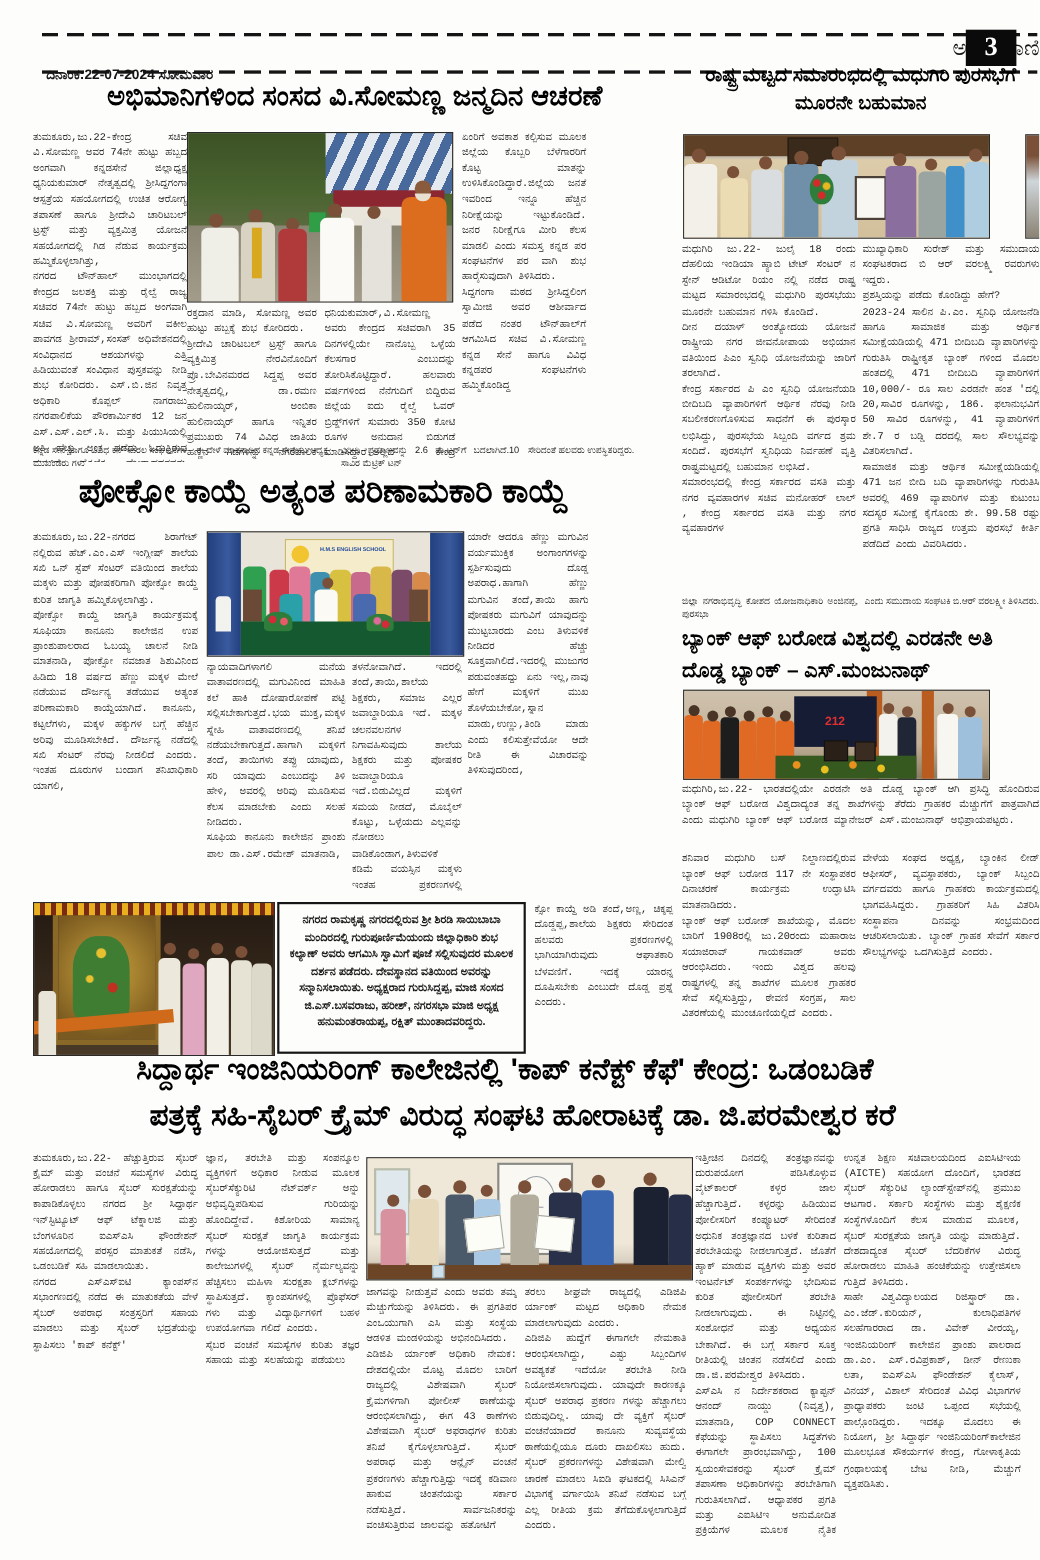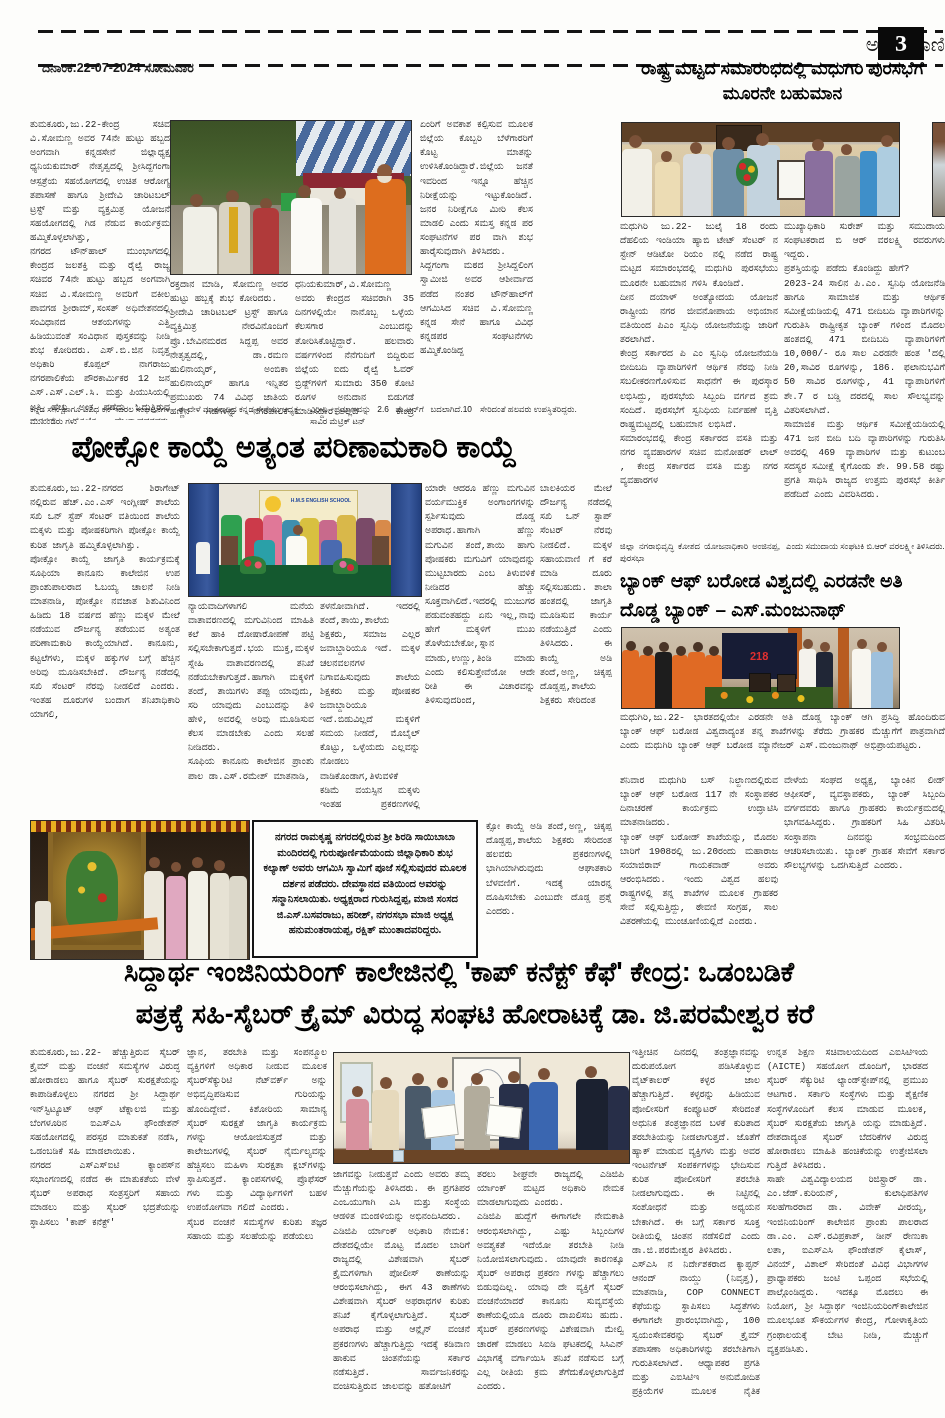--- a/index.html
+++ b/index.html
@@ -27,20 +27,21 @@
 <body>
 
 <div id="page">
 
   <div class="dash" style="left:38px;top:30px;width:905px;"></div>
   <div style="position:absolute;left:42px;top:37px;font-size:12.5px;font-weight:bold;margin-top:24px;">ದಿನಾಂಕ:22-07-2024 ಸೋಮವಾರ</div>
   <div class="masthead" style="top:33px;font-size:20px;">ಅಮೃತವಾಣಿ</div>
   <div class="pgbox" style="left:878px;top:27px;width:46px;height:33px;font-size:24px;">3</div>
   <div class="dash" style="left:38px;top:64px;width:905px;"></div>
 
+  <div class="hl" style="left:30px;top:72px;width:585px;font-size:25px;text-align:center;">ಅಭಿಮಾನಿಗಳಿಂದ ಸಂಸದ ವಿ.ಸೋಮಣ್ಣ ಜನ್ಮದಿನ ಆಚರಣೆ</div>
   <div class="col" style="left:30px;top:118px;width:140px;height:302px;">ತುಮಕೂರು,ಜು.22-ಕೇಂದ್ರ ಸಚಿವ ವಿ.ಸೋಮಣ್ಣ ಅವರ 74ನೇ ಹುಟ್ಟು ಹಬ್ಬದ ಅಂಗವಾಗಿ ಕನ್ನಡಸೇನೆ ಜಿಲ್ಲಾಧ್ಯಕ್ಷ ಧ್ಯನಿಯಕುಮಾರ್ ನೇತೃತ್ವದಲ್ಲಿ ಶ್ರೀಸಿದ್ದಗಂಗಾ ಆಸ್ಪತ್ರೆಯ ಸಹಯೋಗದಲ್ಲಿ ಉಚಿತ ಆರೋಗ್ಯ ತಪಾಸಣೆ ಹಾಗೂ ಶ್ರೀದೇವಿ ಚಾರಿಟಬಲ್ ಟ್ರಸ್ಟ್ ಮತ್ತು ವ್ಯಕ್ತಮಿತ್ರ ಯೋಜನೆ ಸಹಯೋಗದಲ್ಲಿ ಗಿಡ ನೆಡುವ ಕಾರ್ಯಕ್ರಮ ಹಮ್ಮಿಕೊಳ್ಳಲಾಗಿತ್ತು,
 ನಗರದ ಟೌನ್‌ಹಾಲ್ ಮುಂಭಾಗದಲ್ಲಿ ಕೇಂದ್ರದ ಜಲಶಕ್ತಿ ಮತ್ತು ರೈಲ್ವೆ ರಾಜ್ಯ ಸಚಿವರ 74ನೇ ಹುಟ್ಟು ಹಬ್ಬದ ಅಂಗವಾಗಿ ಸಚಿವ ವಿ.ಸೋಮಣ್ಣ ಅವರಿಗೆ ವಕೀಲ ಪಾವಗಡ ಶ್ರೀರಾಮ್,ಸಂಸತ್ ಅಧಿವೇಶನದಲ್ಲಿ ಸಂವಿಧಾನದ ಆಶಯಗಳನ್ನು ಎತ್ತಿ ಹಿಡಿಯುವಂತೆ ಸಂವಿಧಾನ ಪುಸ್ತಕವನ್ನು ನೀಡಿ ಶುಭ ಕೋರಿದರು. ಎಸ್.ಬಿ.ಜಿನ ನಿವೃತ್ತ ಅಧಿಕಾರಿ ಕೊಪ್ಪಲ್ ನಾಗರಾಜು ನಗರಪಾಲಿಕೆಯ ಪೌರಕಾರ್ಮಿಕರ 12 ಜನ ಎಸ್.ಎಸ್.ಎಲ್.ಸಿ. ಮತ್ತು ಪಿಯುಸಿಯಲ್ಲಿ ಅತಿ ಹೆಚ್ಚು ಅಂಕ ಪಡೆದು ಓದುತ್ತಿರುವ ಮಕ್ಕಳಿಗೆ ಶೈಕ್ಷಣಿಕ ಪ್ರೋತ್ಸಾಹಧನವನ್ನು ವಿತರಿಸಿದರು.</div>
 
   <div class="ph" style="left:170px;top:120px;width:240px;height:153px;">
     <div class="s" style="left:0;top:0;width:100%;height:58%;background:linear-gradient(180deg,#3c5226,#49642f 60%,#5d6b40);"></div>
     <div class="s" style="left:52%;top:0;width:48%;height:36%;background:repeating-linear-gradient(115deg,#e3e9ee 0 9px,#48699c 9px 18px);"></div>
     <div class="s" style="left:55%;top:34%;width:42%;height:11%;background:#8c2732;border-radius:0 0 8px 8px;"></div>
     <div class="s" style="left:58%;top:44%;width:34%;height:22%;background:#e9e5da;"></div>
     <div class="s" style="left:0;top:55%;width:100%;height:45%;background:linear-gradient(180deg,#8b8574,#a39c8a);"></div>
     <div class="head" style="left:8%;top:48%;width:13px;height:13px;"></div>
@@ -139,21 +140,20 @@
     <div class="s" style="left:22%;top:64%;width:11%;height:16%;background:radial-gradient(circle at 30% 40%,#d42a3a 3px,transparent 4px),radial-gradient(circle at 70% 50%,#e85a6a 3px,transparent 4px),#2f7d3a;border-radius:50% 50% 20% 20%;"></div>
     <div class="s" style="left:62%;top:66%;width:11%;height:14%;background:radial-gradient(circle at 40% 40%,#e06a9a 3px,transparent 4px),radial-gradient(circle at 70% 60%,#d42a3a 3px,transparent 4px),#2f7d3a;border-radius:50% 50% 20% 20%;"></div>
     <div class="s" style="left:14%;top:46%;width:7%;height:26%;background:#6a4a36;"></div>
     <div class="s" style="left:79%;top:46%;width:7%;height:26%;background:#6a4a36;"></div>
   </div>
 
   <div class="col" style="left:188px;top:600px;width:126px;height:214px;">ನ್ಯಾಯವಾದಿಗಳಾಗಲಿ ಮನೆಯ ವಾತಾವರಣದಲ್ಲಿ ಮಗುವಿನಿಂದ ಮಾಹಿತಿ ಕಲೆ ಹಾಕಿ ದೋಷಾರೋಪಣೆ ಪಟ್ಟಿ ಸಲ್ಲಿಸಬೇಕಾಗುತ್ತದೆ.ಭಯ ಮುಕ್ತ,ಮಕ್ಕಳ ಸ್ನೇಹಿ ವಾತಾವರಣದಲ್ಲಿ ತನಿಖೆ ನಡೆಯಬೇಕಾಗುತ್ತದೆ.ಹಾಗಾಗಿ ಮಕ್ಕಳಿಗೆ ತಂದೆ, ತಾಯಿಗಳು ತಪ್ಪು ಯಾವುದು, ಸರಿ ಯಾವುದು ಎಂಬುದನ್ನು ತಿಳಿ ಹೇಳಿ, ಅವರಲ್ಲಿ ಅರಿವು ಮೂಡಿಸುವ ಕೆಲಸ ಮಾಡಬೇಕು ಎಂದು ಸಲಹೆ ನೀಡಿದರು.
 ಸೂಫಿಯ ಕಾನೂನು ಕಾಲೇಜಿನ ಪ್ರಾಂಶು ಪಾಲ ಡಾ.ಎಸ್.ರಮೇಶ್ ಮಾತನಾಡಿ,</div>
   <div class="col" style="left:320px;top:600px;width:100px;height:214px;">ತಳನೋವಾಗಿದೆ. ಇದರಲ್ಲಿ ತಂದೆ,ತಾಯಿ,ಶಾಲೆಯ ಶಿಕ್ಷಕರು, ಸಮಾಜ ಎಲ್ಲರ ಜವಾಬ್ದಾರಿಯೂ ಇದೆ. ಮಕ್ಕಳ ಚಲನವಲನಗಳ ನಿಗಾವಹಿಸುವುದು ಶಾಲೆಯ ಶಿಕ್ಷಕರು ಮತ್ತು ಪೋಷಕರ ಜವಾಬ್ದಾರಿಯೂ ಇದೆ.ಬಿಡುವಿಲ್ಲದೆ ಮಕ್ಕಳಿಗೆ ಸಮಯ ನೀಡದೆ, ಮೊಬೈಲ್ ಕೊಟ್ಟು, ಒಳ್ಳೆಯದು ಎಲ್ಲವನ್ನು ನೋಡಲು ವಾಡಿಕೊಂಡಾಗ,ತಿಳುವಳಿಕೆ ಕಡಿಮೆ ವಯಸ್ಸಿನ ಮಕ್ಕಳು ಇಂತಹ ಪ್ರಕರಣಗಳಲ್ಲಿ ಸಿಲುಕುತ್ತಿದ್ದಾರೆ.</div>
   <div class="col" style="left:425px;top:482px;width:110px;height:332px;">ಯಾರೇ ಆದರೂ ಹೆಣ್ಣು ಮಗುವಿನ ವರ್ಯಮುಕ್ತಿಕ ಅಂಗಾಂಗಗಳನ್ನು ಸ್ಪರ್ಶಿಸುವುದು ದೊಡ್ಡ ಅಪರಾಧ.ಹಾಗಾಗಿ ಹೆಣ್ಣು ಮಗುವಿನ ತಂದೆ,ತಾಯಿ ಹಾಗು ಪೋಷಕರು ಮಗುವಿಗೆ ಯಾವುದನ್ನು ಮುಟ್ಟಬಾರದು ಎಂಬ ತಿಳುವಳಿಕೆ ನೀಡಿದರ ಹೆಚ್ಚು ಸೂಕ್ತವಾಗಿಲಿದೆ.ಇದರಲ್ಲಿ ಮುಜುಗರ ಪಡುವಂತಹದ್ದು ಏನು ಇಲ್ಲ,ನಾವು ಹೇಗೆ ಮಕ್ಕಳಿಗೆ ಮುಖ ತೊಳೆಯಬೇಕೋ,ಸ್ನಾನ ಮಾಡು,ಉಣ್ಣು,ತಿಂಡಿ ಮಾಡು ಎಂದು ಕಲಿಸುತ್ತೇವೆಯೋ ಆದೇ ರೀತಿ ಈ ವಿಚಾರವನ್ನು ತಿಳಿಸುವುದರಿಂದ,</div>
-  <div class="col" style="left:540px;top:482px;width:72px;height:332px;">ಬಾಲಕಿಯರ ಮೇಲೆ ದೌರ್ಜನ್ಯ ನಡೆದಲ್ಲಿ ಸಖಿ ಒನ್ ಸ್ಟಾಪ್ ಸೆಂಟರ್ ನೆರವು ನೀಡಲಿದೆ. ಮಕ್ಕಳ ಸಹಾಯವಾಣಿ ಗೆ ಕರೆ ಮಾಡಿ ದೂರು ಸಲ್ಲಿಸಬಹುದು. ಶಾಲಾ ಹಂತದಲ್ಲಿ ಜಾಗೃತಿ ಮೂಡಿಸುವ ಕಾರ್ಯ ನಡೆಯುತ್ತಿದೆ ಎಂದು ತಿಳಿಸಿದರು. ಈ ಕಾಯ್ದೆ ಅಡಿ ತಂದೆ,ಅಣ್ಣ, ಚಿಕ್ಕಪ್ಪ ದೊಡ್ಡಪ್ಪ,ಶಾಲೆಯ ಶಿಕ್ಷಕರು ಸೇರಿದಂತ</div>
 
   <div class="ph" style="left:30px;top:820px;width:218px;height:138px;">
     <div class="s" style="left:0;top:0;width:100%;height:100%;background:linear-gradient(180deg,#241a12,#3a2c1e 70%,#4a3a28);"></div>
     <div class="s" style="left:8%;top:4%;width:40%;height:82%;border:5px solid #8a6828;background:radial-gradient(circle at 50% 45%,#caa23c 0%,#7a5a20 80%);"></div>
     <div class="s" style="left:16%;top:22%;width:24%;height:56%;background:radial-gradient(circle at 50% 20%,#e8c030 4px,transparent 5px),radial-gradient(circle at 30% 50%,#e8c030 3px,transparent 4px),radial-gradient(circle at 70% 60%,#c03020 4px,transparent 5px),#3f7d33;border-radius:40% 40% 20% 20%;"></div>
     <div class="s" style="left:0;top:0;width:100%;height:8%;background:repeating-linear-gradient(90deg,#e8b020 0 5px,#7a2a10 5px 10px);"></div>
     <div class="s" style="left:52%;top:36%;width:9%;height:64%;background:#ece8dc;border-radius:5px 5px 0 0;"></div>
     <div class="head" style="left:54%;top:26%;width:11px;height:11px;"></div>
     <div class="s" style="left:62%;top:40%;width:9%;height:60%;background:#e0a8c0;border-radius:5px 5px 0 0;"></div>
     <div class="head" style="left:64%;top:30%;width:10px;height:10px;"></div>
@@ -170,21 +170,21 @@
   <div class="col" style="left:486px;top:820px;width:126px;height:138px;">ಕ್ಸೋ ಕಾಯ್ದೆ ಅಡಿ ತಂದೆ,ಅಣ್ಣ, ಚಿಕ್ಕಪ್ಪ ದೊಡ್ಡಪ್ಪ,ಶಾಲೆಯ ಶಿಕ್ಷಕರು ಸೇರಿದಂತ ಹಲವರು ಪ್ರಕರಣಗಳಲ್ಲಿ ಭಾಗಿಯಾಗಿರುವುದು ಆಘಾತಕಾರಿ ಬೆಳವಣಿಗೆ. ಇದಕ್ಕೆ ಯಾರನ್ನ ದೂಷಿಸಬೇಕು ಎಂಬುದೇ ದೊಡ್ಡ ಪ್ರಶ್ನೆ ಎಂದರು.</div>
 
   <div class="frag" style="left:620px;top:540px;width:160px;height:24px;">ಜಿಲ್ಲಾ ನಗರಾಭಿವೃದ್ಧಿ ಕೋಶದ ಯೋಜನಾಧಿಕಾರಿ ಅಂಜಿನಪ್ಪ, ಪುರಸಭಾ</div>
   <div class="frag" style="left:786px;top:540px;width:159px;height:24px;">ಎಂದು ಸಮುದಾಯ ಸಂಘಟಕಿ ಬಿ.ಆರ್ ವರಲಕ್ಷ್ಮೀ ತಿಳಿಸಿದರು.</div>
   <div class="hl" style="left:620px;top:567px;width:325px;font-size:19px;line-height:1.5;">ಬ್ಯಾಂಕ್ ಆಫ್ ಬರೋಡ ವಿಶ್ವದಲ್ಲಿ ಎರಡನೇ ಅತಿ ದೊಡ್ಡ ಬ್ಯಾಂಕ್ – ಎಸ್.ಮಂಜುನಾಥ್</div>
 
   <div class="ph" style="left:621px;top:627px;width:277px;height:80px;">
     <div class="s" style="left:0;top:0;width:100%;height:100%;background:linear-gradient(180deg,#cfc2ae,#c2b098 60%,#8a7a62);"></div>
     <div class="s" style="left:60%;top:0;width:5%;height:100%;background:#b85c20;"></div>
     <div class="s" style="left:78%;top:0;width:4%;height:100%;background:#b85c20;"></div>
-    <div class="s" style="left:36%;top:6%;width:27%;height:58%;background:#171c35;color:#e03030;font-weight:bold;font-size:11px;display:flex;align-items:center;justify-content:center;">218</div>
+    <div class="s" style="left:36%;top:6%;width:27%;height:58%;background:#171c35;color:#e03030;font-weight:bold;font-size:11px;display:flex;align-items:center;justify-content:center;">212</div>
     <div class="s" style="left:0%;top:28%;width:6%;height:72%;background:#e06a24;border-radius:4px 4px 0 0;"></div>
     <div class="s" style="left:6%;top:34%;width:6%;height:66%;background:#e06a24;border-radius:4px 4px 0 0;"></div>
     <div class="s" style="left:12%;top:30%;width:6%;height:70%;background:#1d1d1d;border-radius:4px 4px 0 0;"></div>
     <div class="s" style="left:18%;top:34%;width:6%;height:66%;background:#e06a24;border-radius:4px 4px 0 0;"></div>
     <div class="s" style="left:24%;top:30%;width:6%;height:70%;background:#e06a24;border-radius:4px 4px 0 0;"></div>
     <div class="s" style="left:30%;top:34%;width:6%;height:66%;background:#e06a24;border-radius:4px 4px 0 0;"></div>
     <div class="head" style="left:1.5%;top:16%;width:10px;height:10px;background:#4a3426;"></div>
     <div class="head" style="left:7.5%;top:22%;width:10px;height:10px;background:#4a3426;"></div>
     <div class="head" style="left:13.5%;top:18%;width:10px;height:10px;background:#4a3426;"></div>
     <div class="head" style="left:19.5%;top:22%;width:10px;height:10px;background:#4a3426;"></div>

